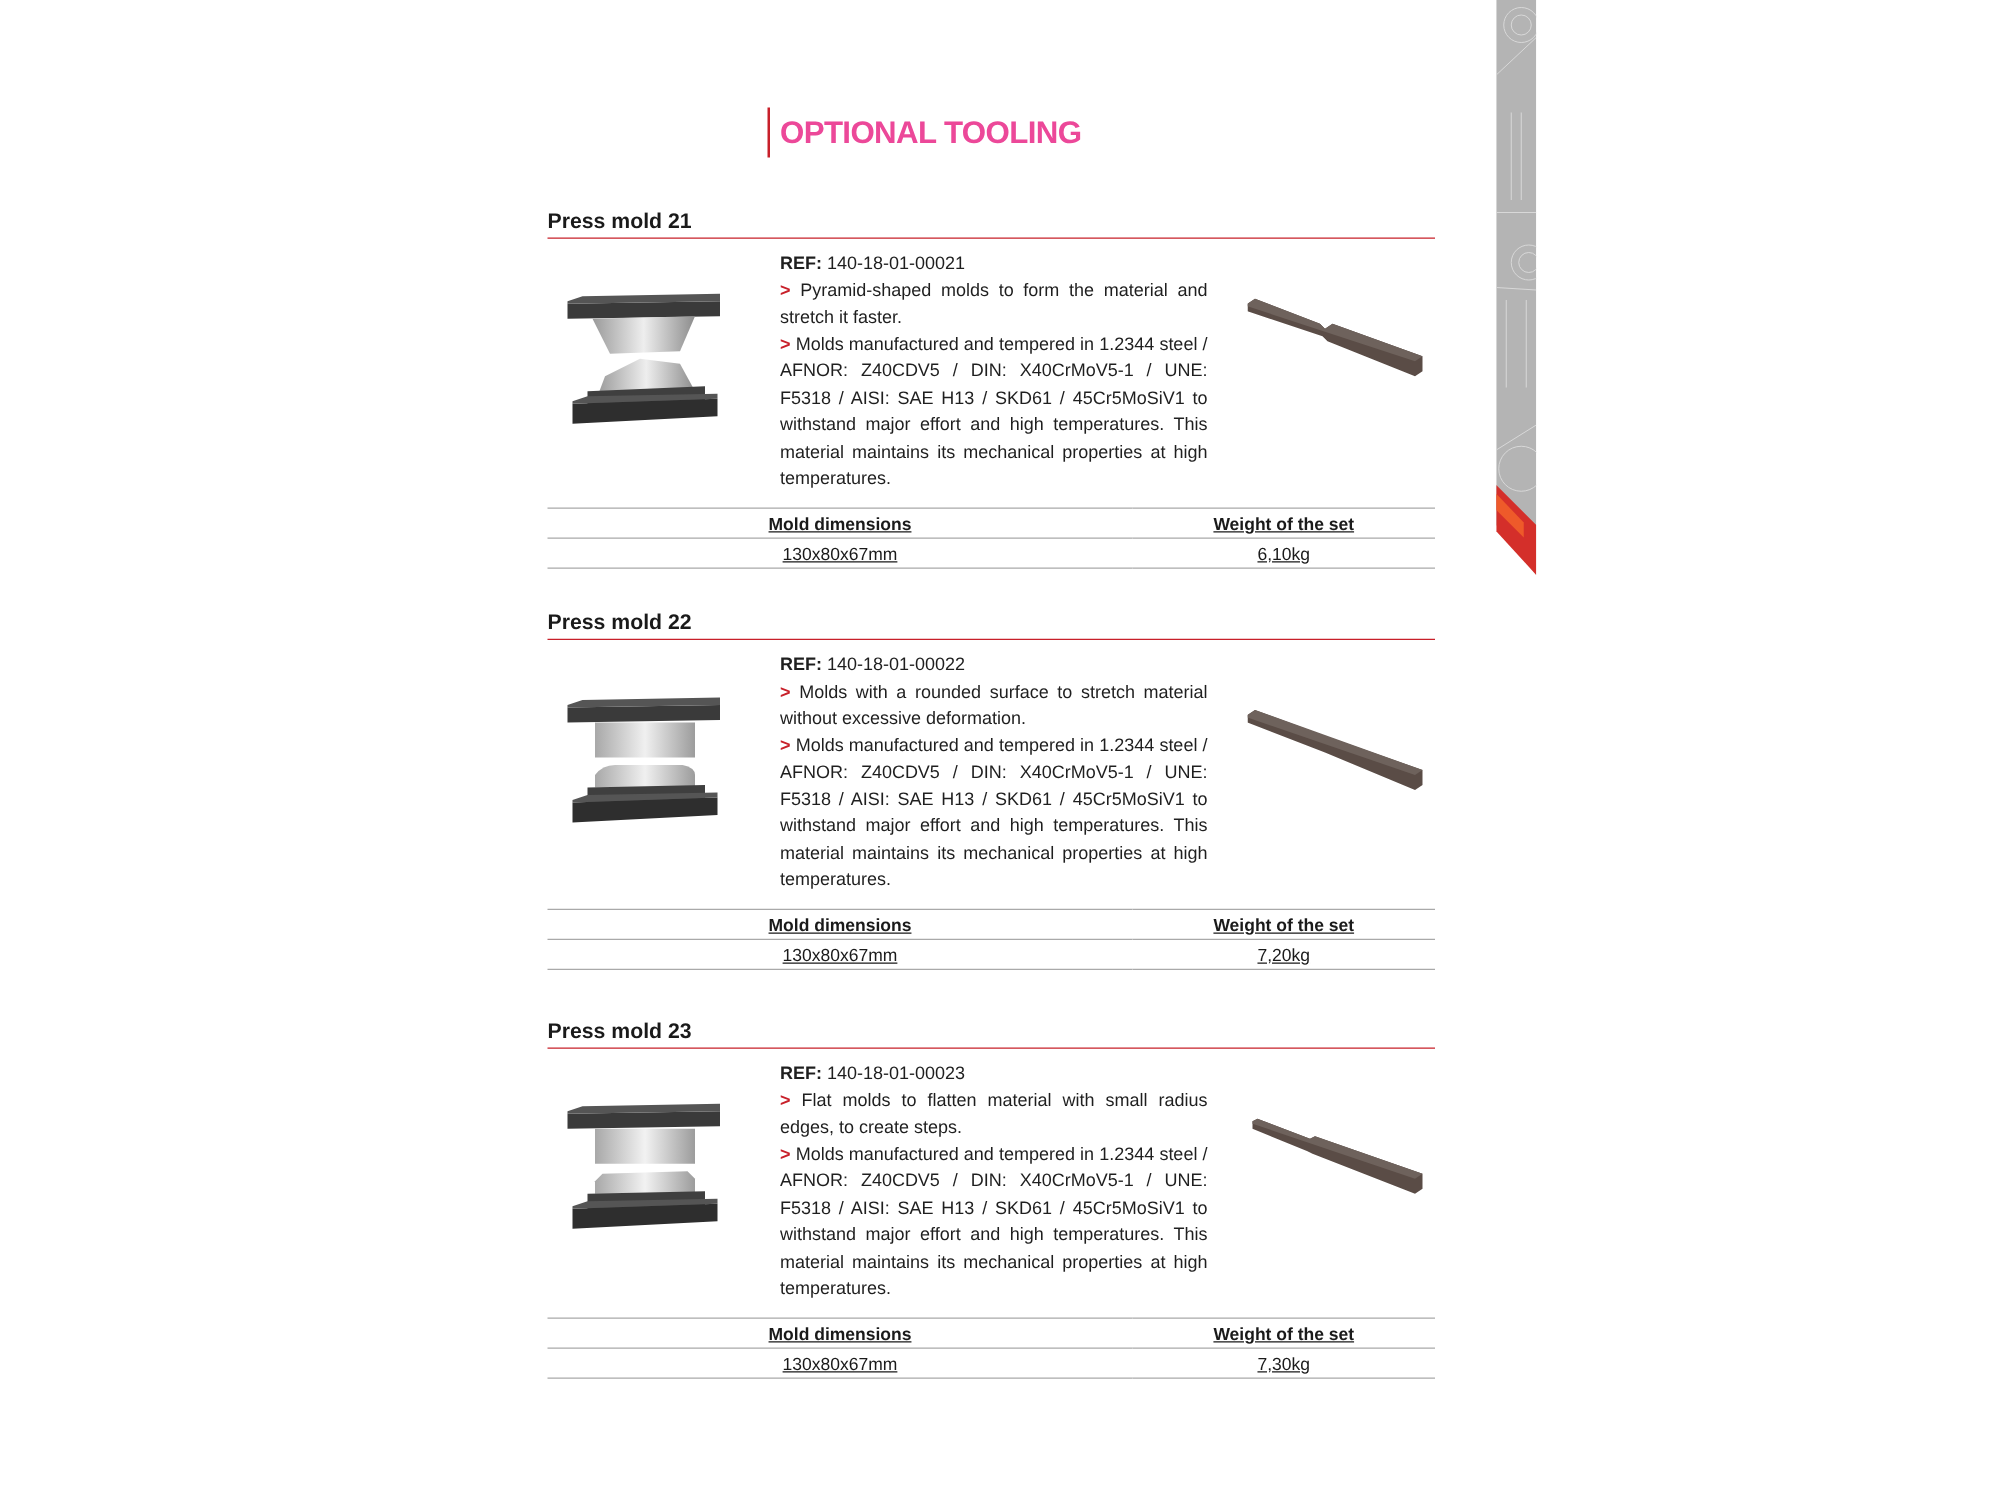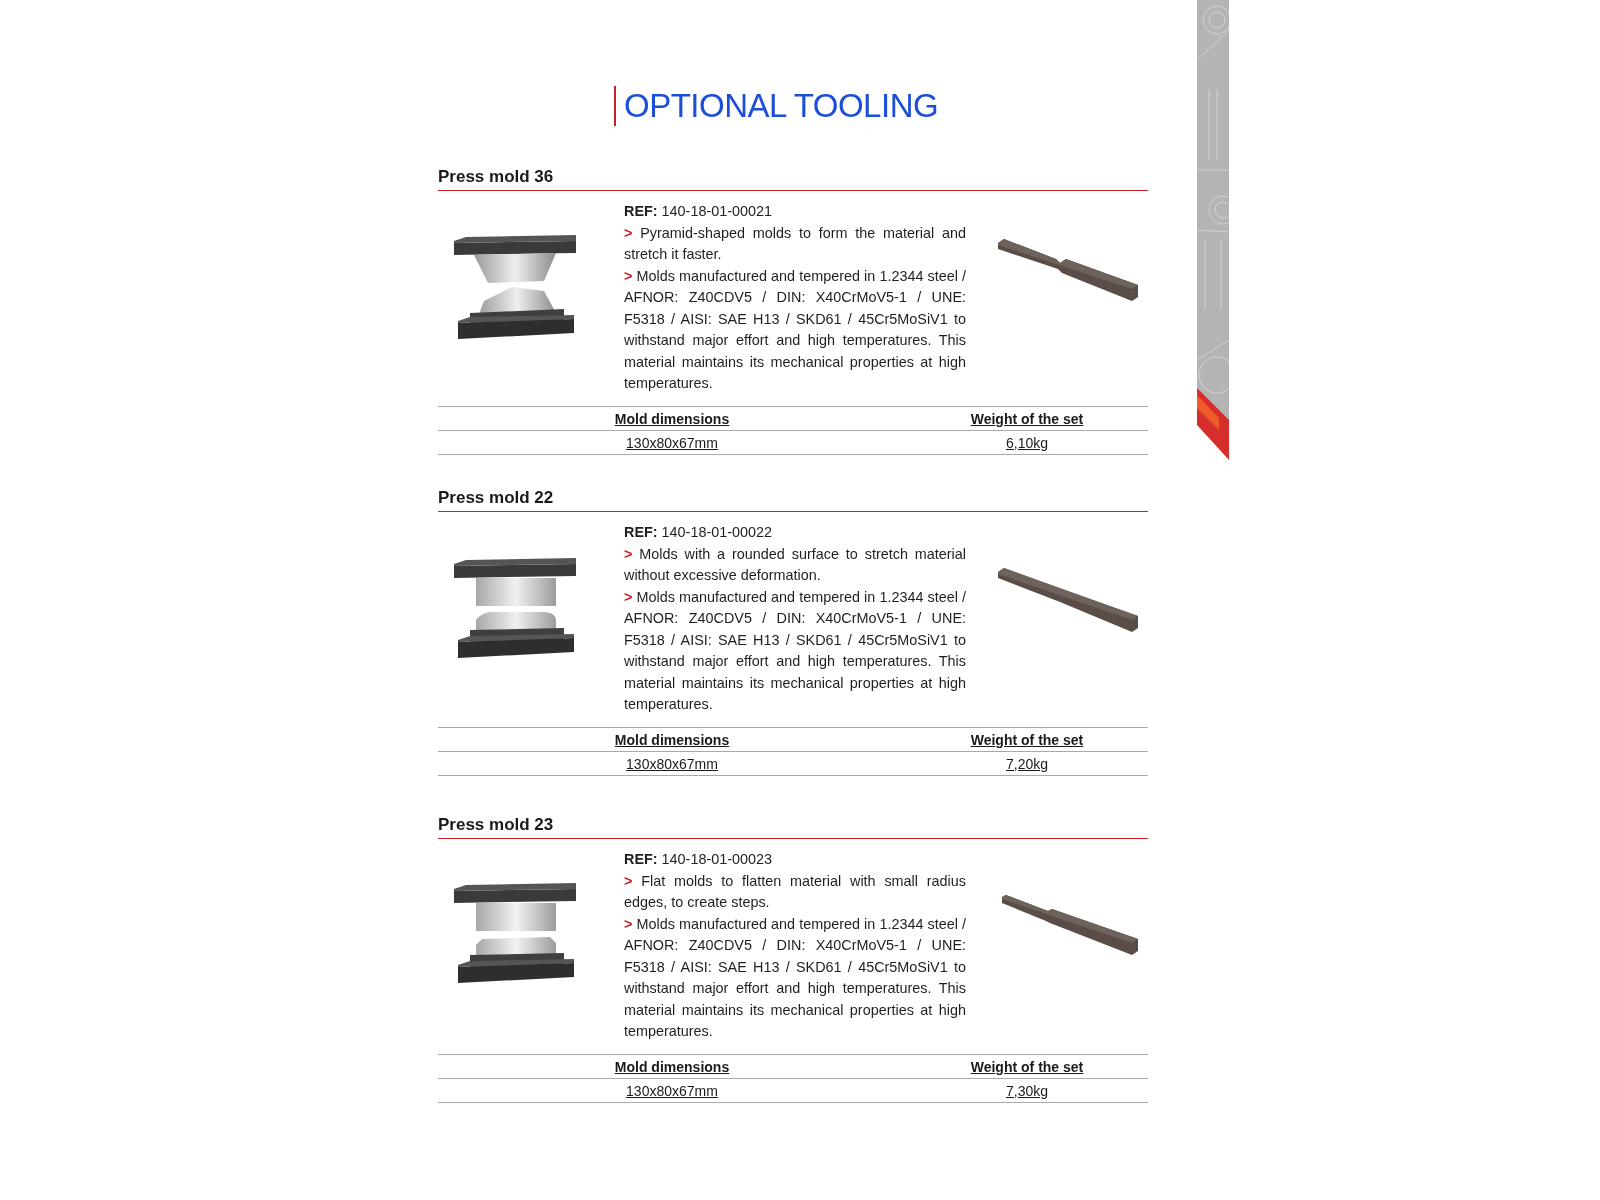--- a/index.html
+++ b/index.html
@@ -4,21 +4,21 @@
 <style>
   html, body { margin:0; padding:0; background:#ffffff; }
   body { width:1600px; height:1200px; position:relative; overflow:hidden;
          font-family:"Liberation Sans", "DejaVu Sans", sans-serif; color:#1a1a1a; }
 
   .side-strip { position:absolute; left:1197px; top:0; width:32px; height:460px; }
   .side-strip svg { display:block; }
 
   .title-wrap { position:absolute; left:614px; top:86px; height:40px; display:flex; align-items:center; }
   .title-bar { width:2px; height:40px; background:#c8202a; margin-right:8px; }
-  .title { font-size:33px; letter-spacing:-0.5px; color:#1d4ed8; font-weight:normal; }
+  .title { font-size:25px; letter-spacing:-0.5px; color:#ec4899; font-weight:bold; }
 
   .section { position:absolute; left:438px; width:710px; }
   .sec-head { font-size:17px; font-weight:bold; color:#1a1a1a; padding-bottom:2px;
               border-bottom:1px solid #c8202a; height:22px; line-height:22px; }
   .sec-body { position:relative; height:210px; }
 
   .mold-img { position:absolute; left:14px; top:22px; width:140px; width:140px; height:130px; }
   .bar-img { position:absolute; left:560px; top:40px; width:145px; height:85px; }
 
   .desc { position:absolute; left:186px; top:10px; width:342px; font-size:14.4px; line-height:21.5px;
@@ -57,21 +57,21 @@
     <polygon points="0,395 22,418 22,430 0,408" fill="#ee5a2a"></polygon>
   </svg>
 </div>
 
 <div class="title-wrap">
   <div class="title-bar"></div>
   <h1 class="title" style="margin:0;">OPTIONAL TOOLING</h1>
 </div>
 
 <section class="section" style="top:166px;">
-  <div class="sec-head">Press mold 36</div>
+  <div class="sec-head">Press mold 21</div>
   <div class="sec-body">
     <div class="mold-img">
       <svg width="140" height="130" viewBox="0 0 140 130">
         <defs>
           <linearGradient id="g1" x1="0" x2="1">
               <stop offset="0" stop-color="#9a9a9a"></stop>
               <stop offset="0.5" stop-color="#eeeeee"></stop>
               <stop offset="1" stop-color="#8c8c8c"></stop>
             </linearGradient>
         </defs>

